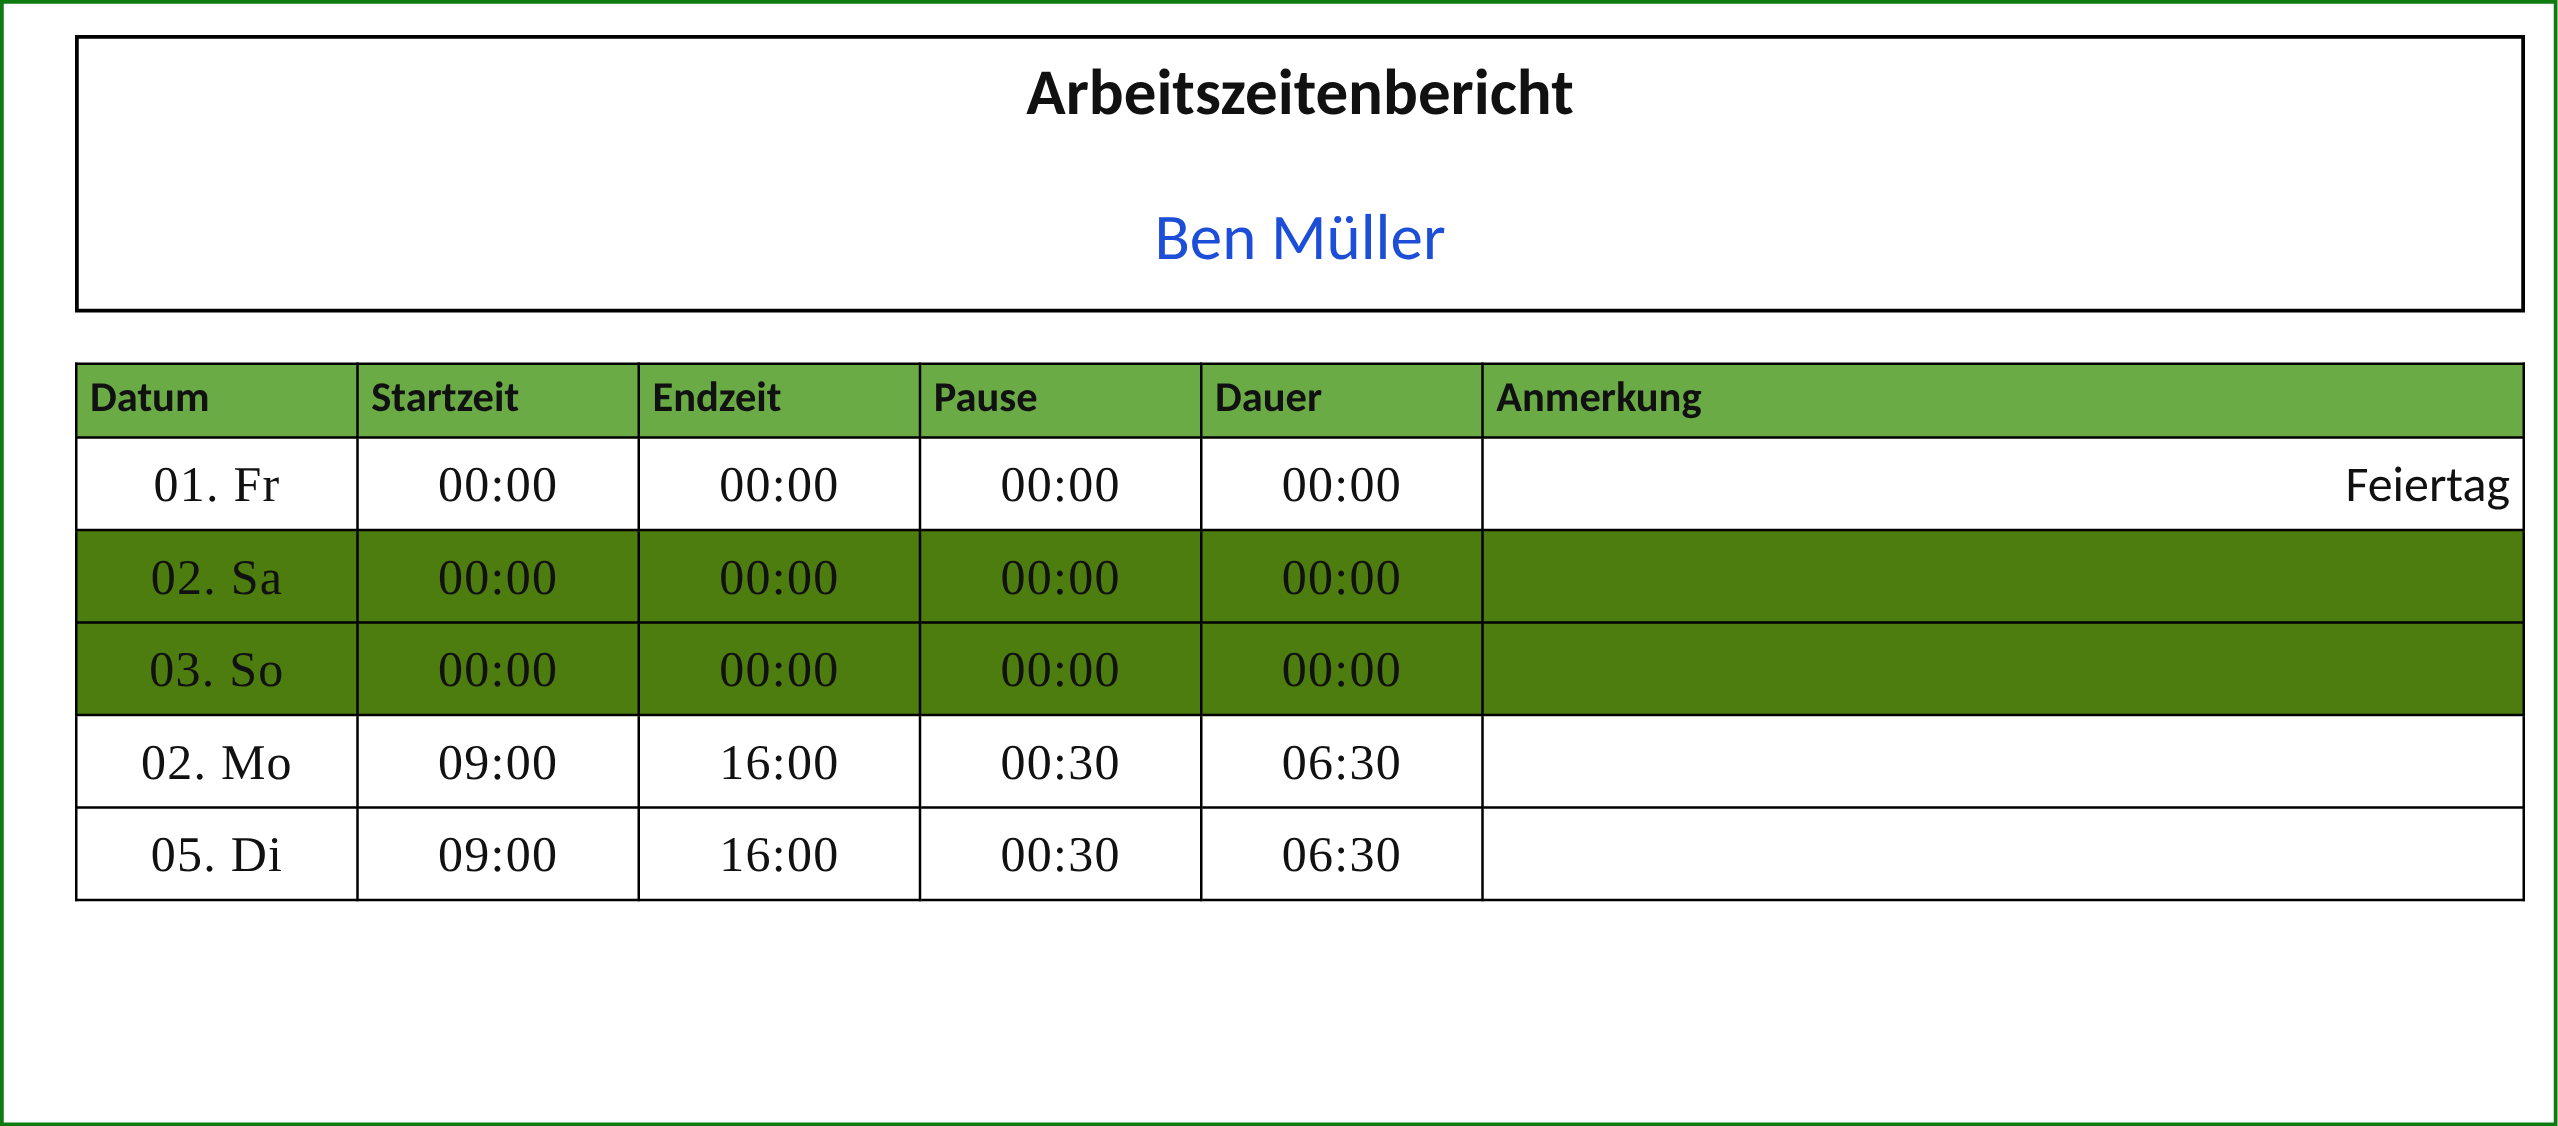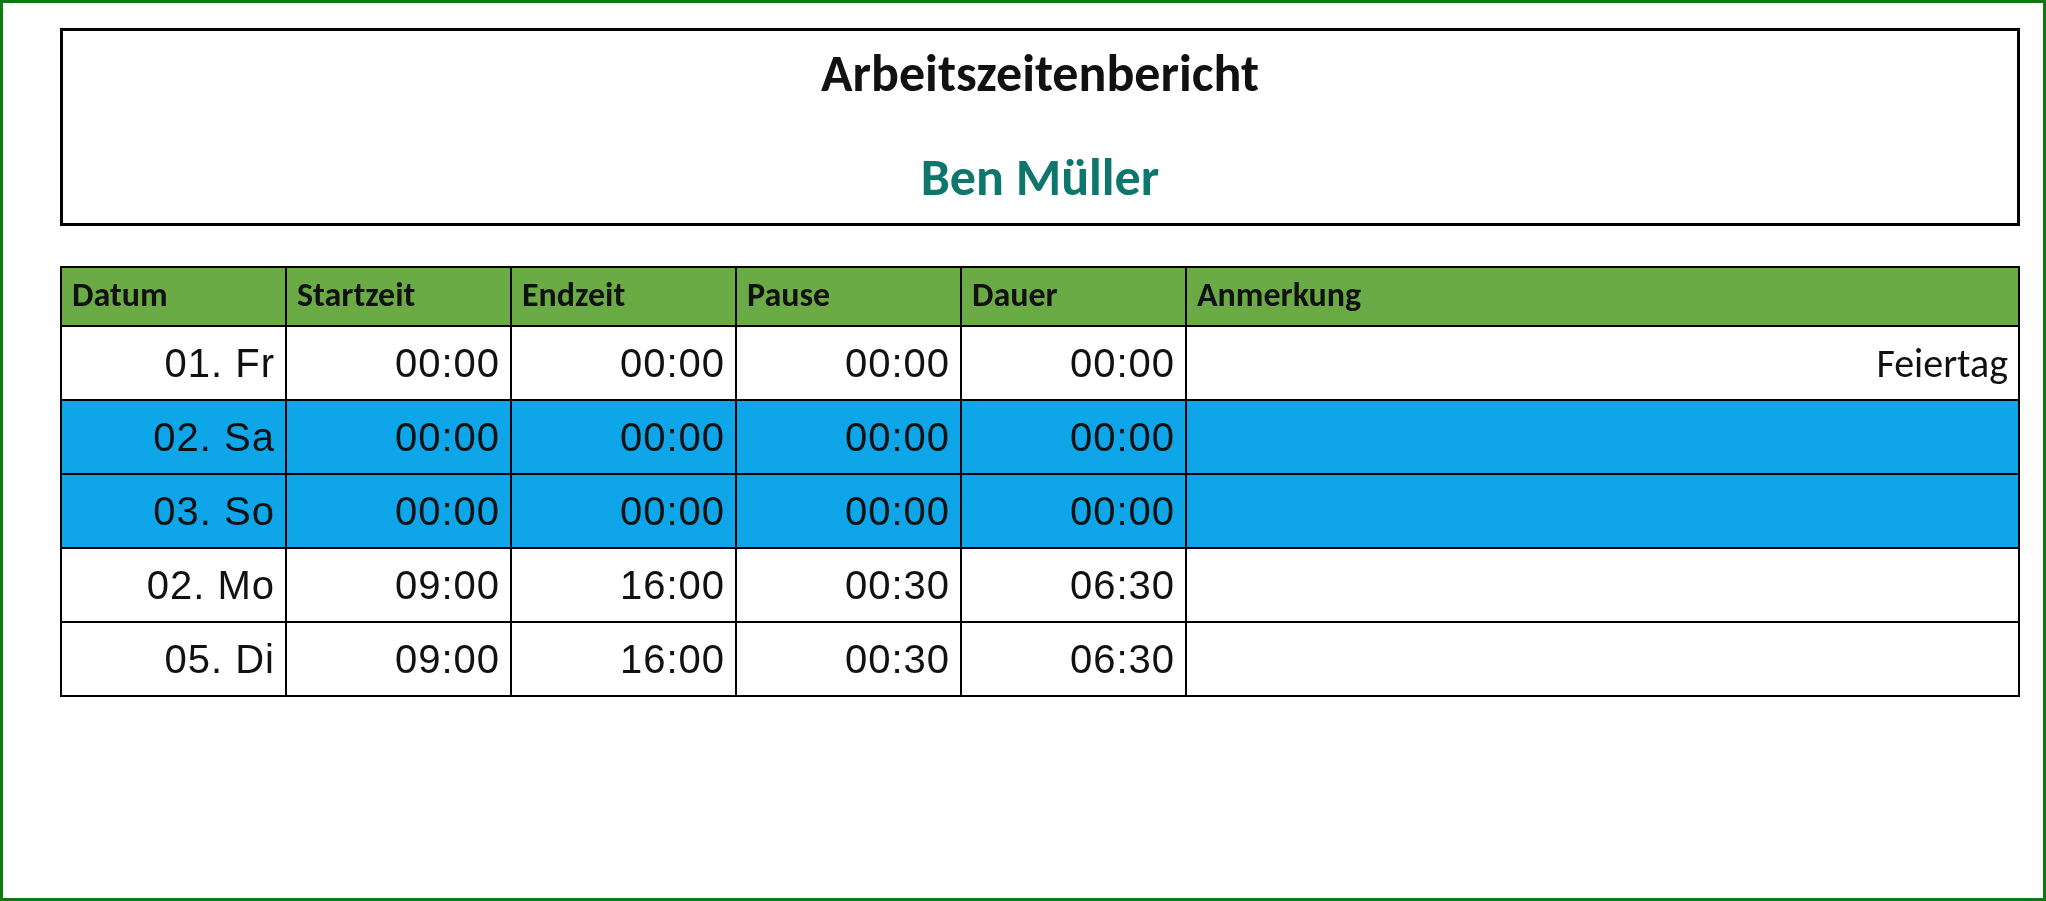--- a/index.html
+++ b/index.html
@@ -1,33 +1,33 @@
 <!DOCTYPE html>
 <html><head>
 <meta charset="utf-8">
 <style>
   html,body{margin:0;padding:0;width:2046px;height:901px;background:#fff;font-family:Calibri,Arial,sans-serif;}
   .outer-border{position:absolute;left:0;top:0;width:2040px;height:895px;border:3px solid #0f7a0f;}
   .page{position:absolute;left:40px;top:28px;width:1960px;padding-left:20px;}
   .title-box{border:3px solid #000;padding:0;}
   .title-box h1{margin:0;padding:10px 0 40px 0;text-align:center;font-size:52px;font-weight:700;color:#111;}
-  .title-box h2{margin:0;padding:0 0 14px 0;text-align:center;font-size:52px;font-weight:700;color:#0f766e;}
+  .title-box h2{margin:12px;padding:0 0 14px 0;text-align:center;font-size:52px;font-weight:400;color:#1d4ed8;}
   .gap{height:40px;}
   table{border-collapse:collapse;width:100%;table-layout:fixed;}
   col.c-date{width:225px;}
   col.c-start{width:225px;}
   col.c-end{width:225px;}
   col.c-pause{width:225px;}
   col.c-dur{width:225px;}
   col.c-note{width:auto;}
   th{background:#6aab46;border:2px solid #000;font-size:34px;font-weight:700;text-align:left;padding:6px 10px 10px 10px;color:#111;}
   td{border:2px solid #000;font-size:40px;padding:6px 10px 6px 10px;height:60px;color:#111;}
-  td.mono{font-family:Liberation Sans, sans-serif;text-align:right;letter-spacing:1px;white-space:pre;}
+  td.mono{font-family:Liberation Serif, serif;text-align:center;letter-spacing:1px;white-space:pre;}
   td.note{font-family:Calibri,Arial,sans-serif;text-align:right;}
-  tr.shade td{background:#0ea5e9;}
+  tr.shade td{background:#4d7c0f;}
 </style>
 </head>
 <body>
 
 <div class="outer-border"></div>
 
 <div class="page">
 
   <div class="title-box">
     <h1>Arbeitszeitenbericht</h1>

